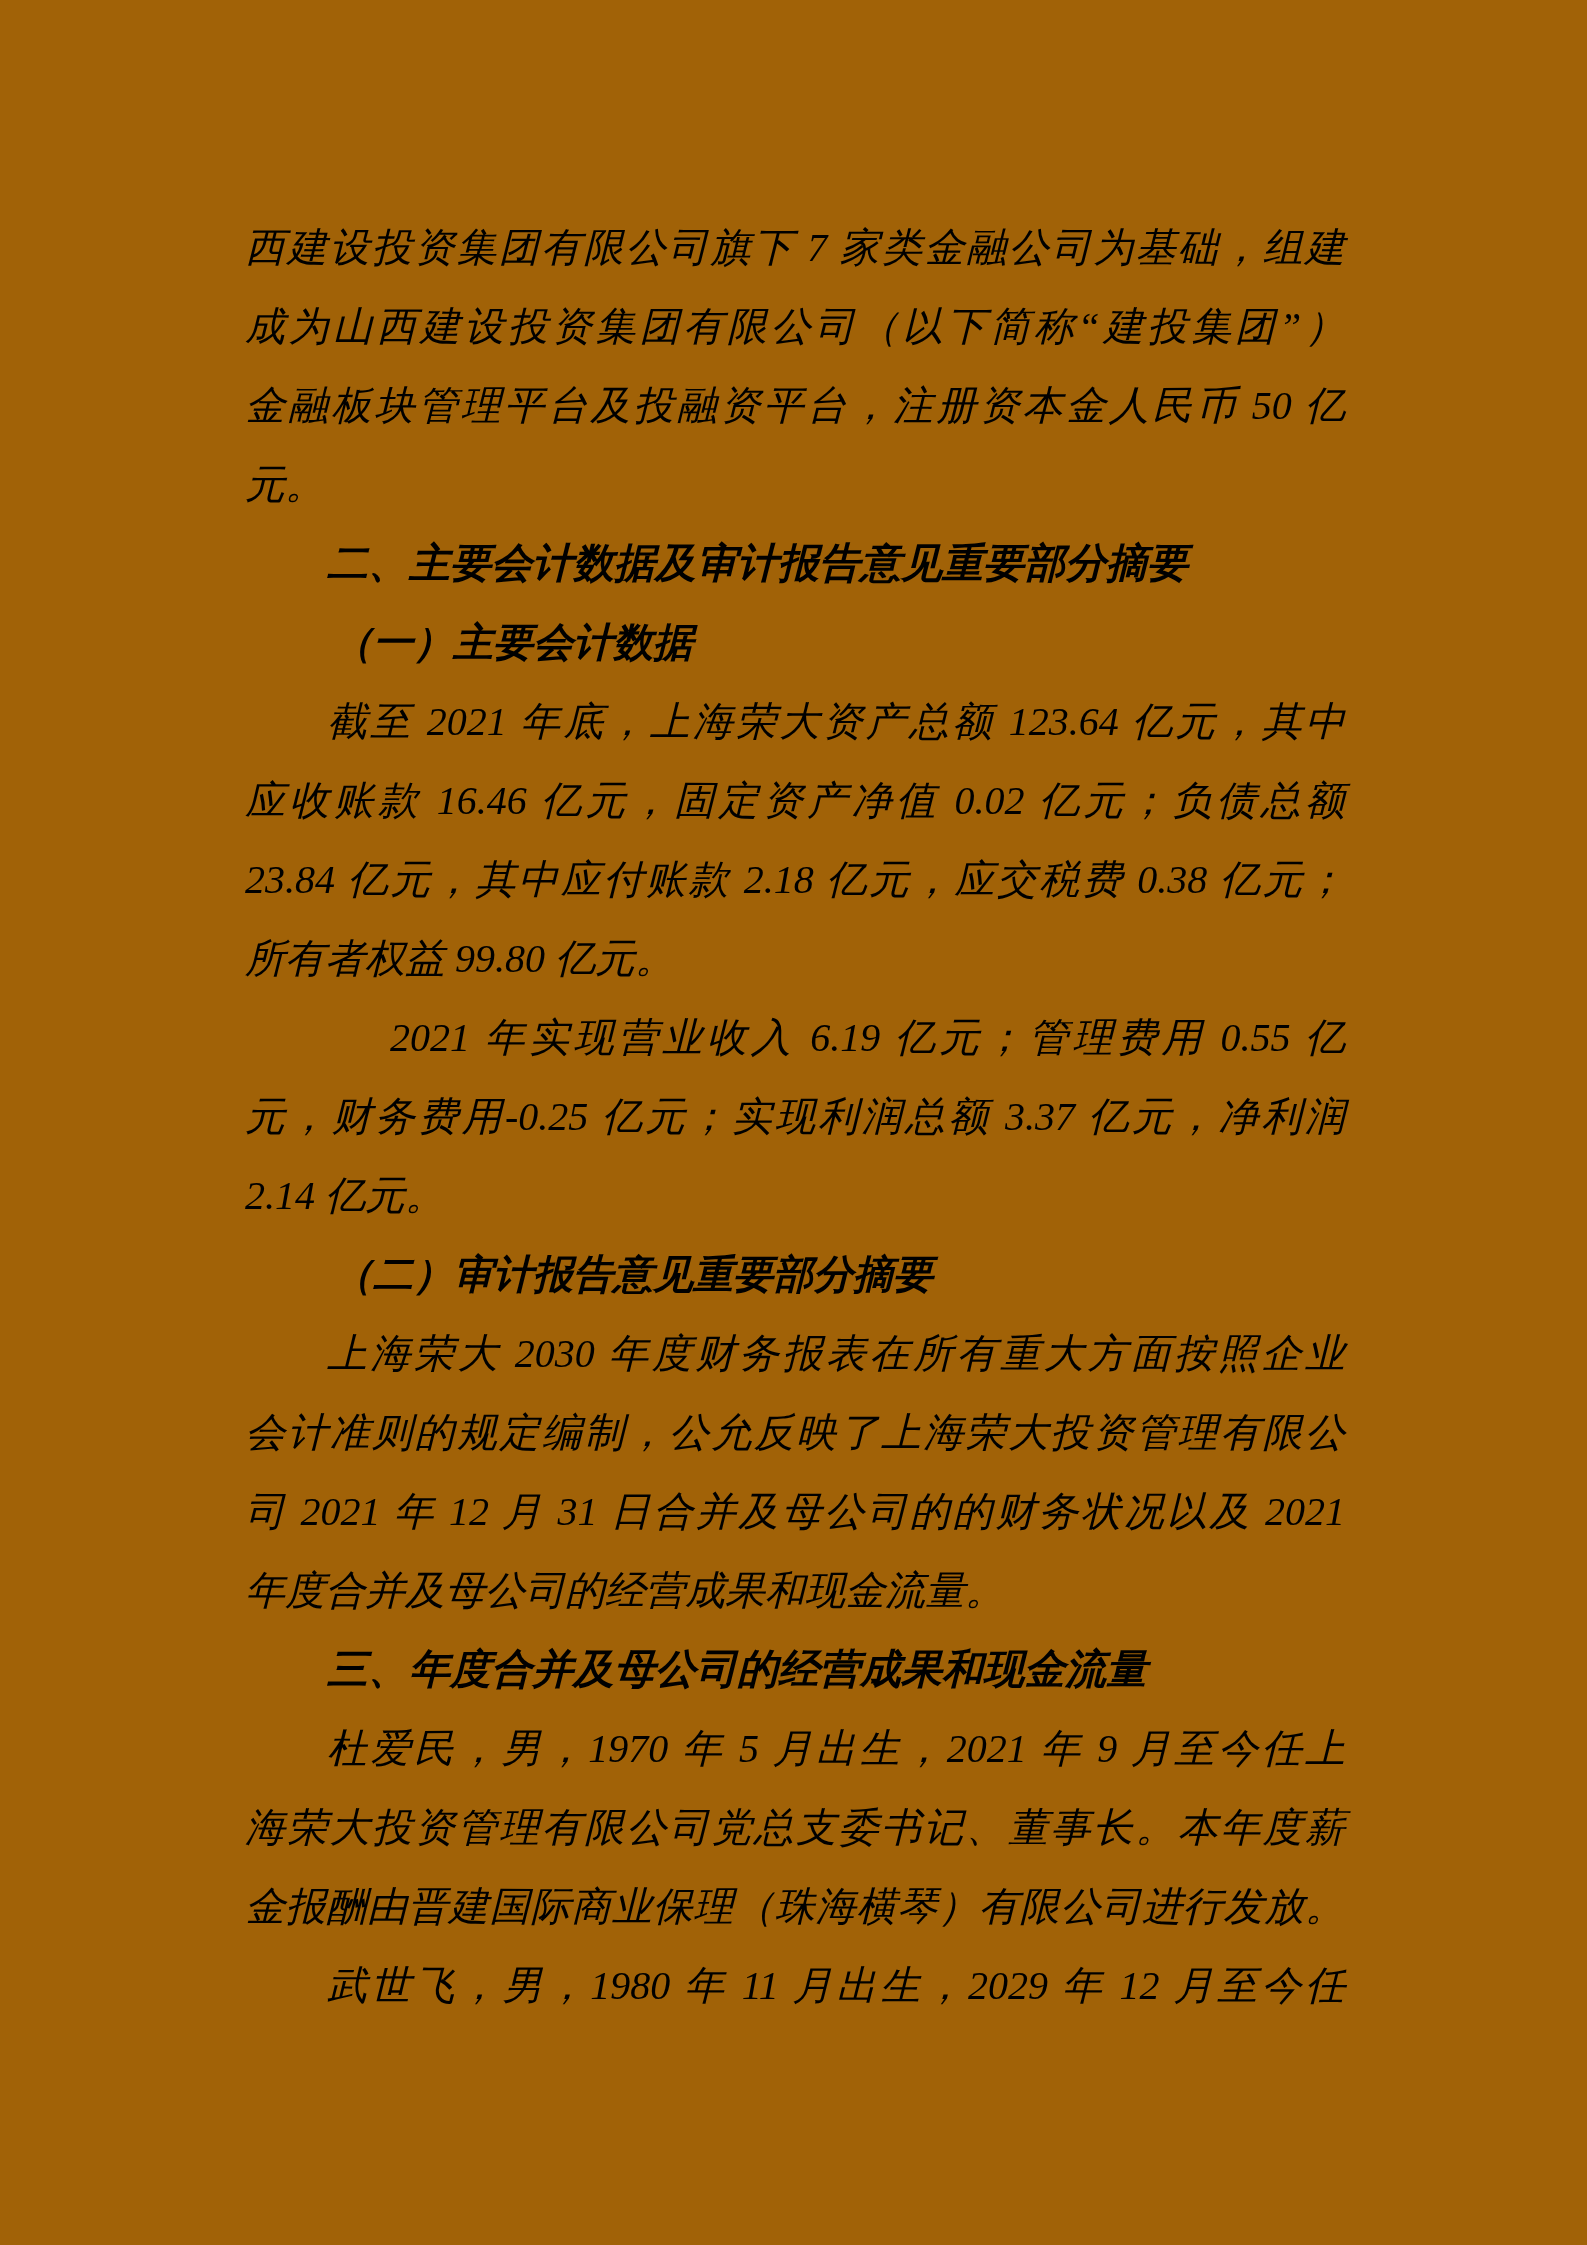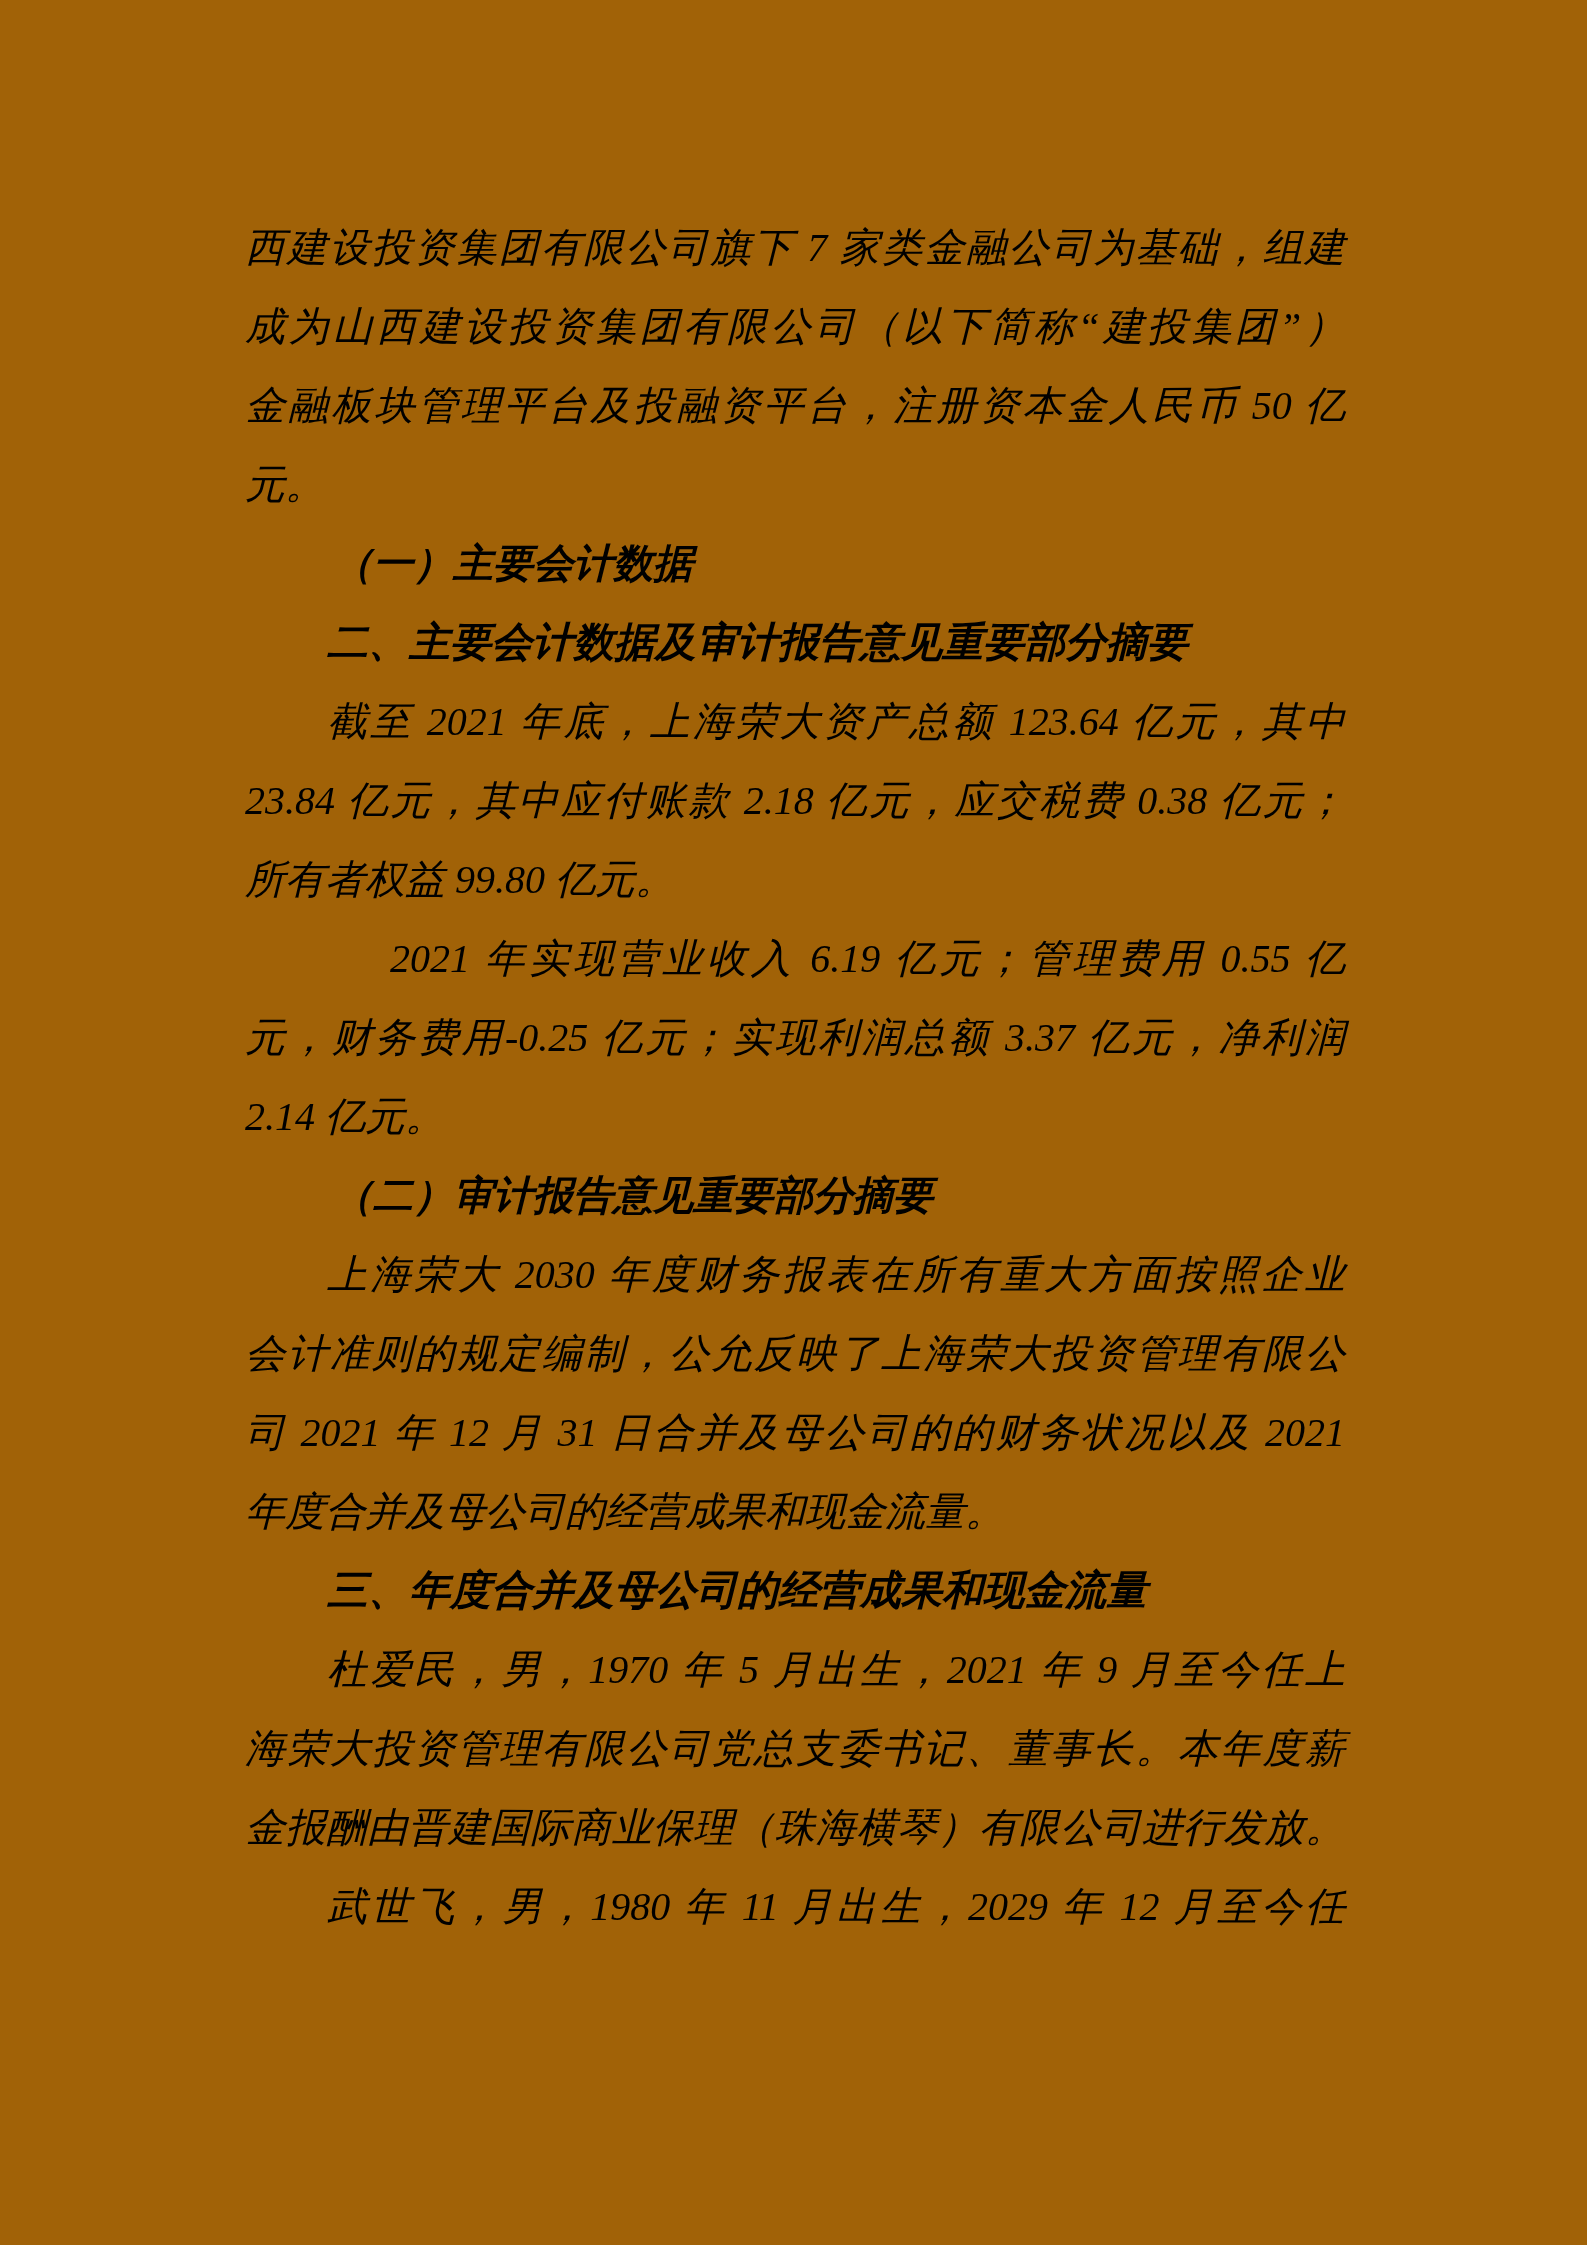--- a/index.html
+++ b/index.html
@@ -52,23 +52,24 @@
 </head>
 <body>
 
 <div class="page">
   <main class="content">
 
   <div class="line style-body fill" style="text-indent: 0px;">西建设投资集团有限公司旗下 7 家类金融公司为基础，组建</div>
       <div class="line style-body fill" style="text-indent: 0px;">成为山西建设投资集团有限公司（以下简称“建投集团”）</div>
       <div class="line style-body fill" style="text-indent: 0px;">金融板块管理平台及投融资平台，注册资本金人民币 50 亿</div>
       <div class="line style-body" style="text-indent: 0px;">元。</div>
+      <div class="line style-heading-hei" style="text-indent: 82px;">二、主要会计数据及审计报告意见重要部分摘要</div>
       <div class="line style-heading-kai" style="text-indent: 88px;">（一）主要会计数据</div>
-      <div class="line style-heading-hei" style="text-indent: 82px;">二、主要会计数据及审计报告意见重要部分摘要</div>
       <div class="line style-body fill" style="text-indent: 82px;">截至 2021 年底，上海荣大资产总额 123.64 亿元，其中</div>
+      <div class="line style-body fill" style="text-indent: 0px;">应收账款 16.46 亿元，固定资产净值 0.02 亿元；负债总额</div>
       <div class="line style-body fill" style="text-indent: 0px;">23.84 亿元，其中应付账款 2.18 亿元，应交税费 0.38 亿元；</div>
       <div class="line style-body" style="text-indent: 0px;">所有者权益 99.80 亿元。</div>
       <div class="line style-body fill" style="text-indent: 145px;">2021 年实现营业收入 6.19 亿元；管理费用 0.55 亿</div>
       <div class="line style-body fill" style="text-indent: 0px;">元，财务费用-0.25 亿元；实现利润总额 3.37 亿元，净利润</div>
       <div class="line style-body" style="text-indent: 0px;">2.14 亿元。</div>
       <div class="line style-heading-kai" style="text-indent: 88px;">（二）审计报告意见重要部分摘要</div>
       <div class="line style-body fill" style="text-indent: 82px;">上海荣大 2030 年度财务报表在所有重大方面按照企业</div>
       <div class="line style-body fill" style="text-indent: 0px;">会计准则的规定编制，公允反映了上海荣大投资管理有限公</div>
       <div class="line style-body fill" style="text-indent: 0px;">司 2021 年 12 月 31 日合并及母公司的的财务状况以及 2021</div>
       <div class="line style-body" style="text-indent: 0px;">年度合并及母公司的经营成果和现金流量。</div>

